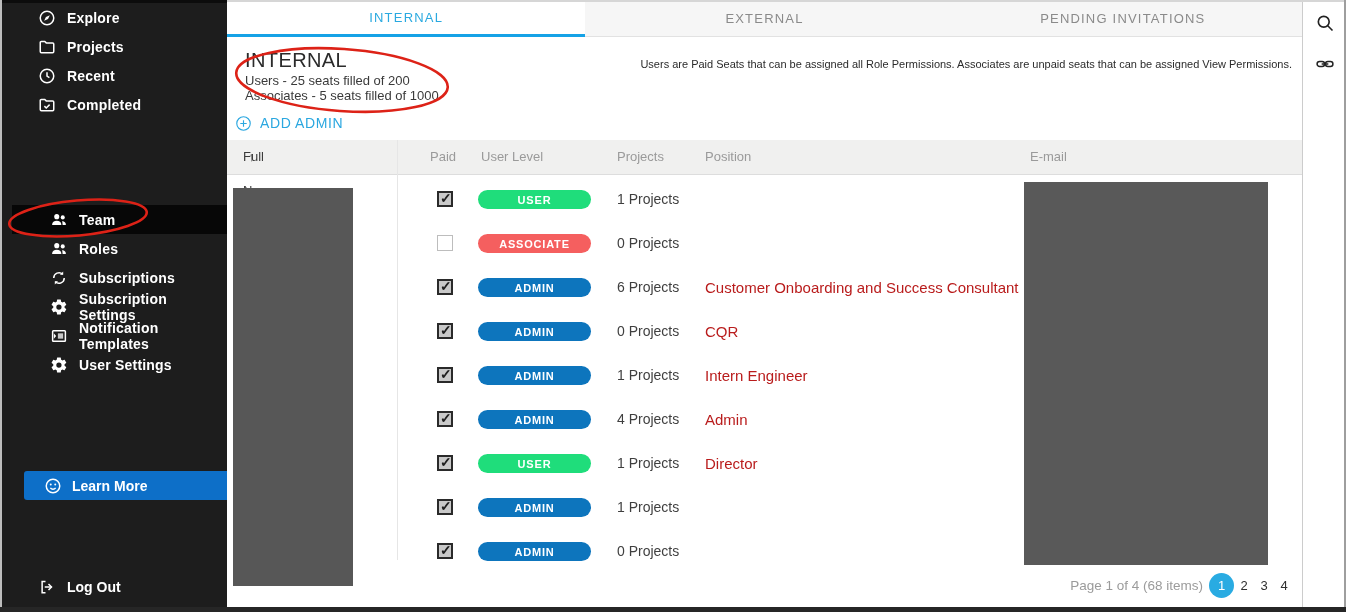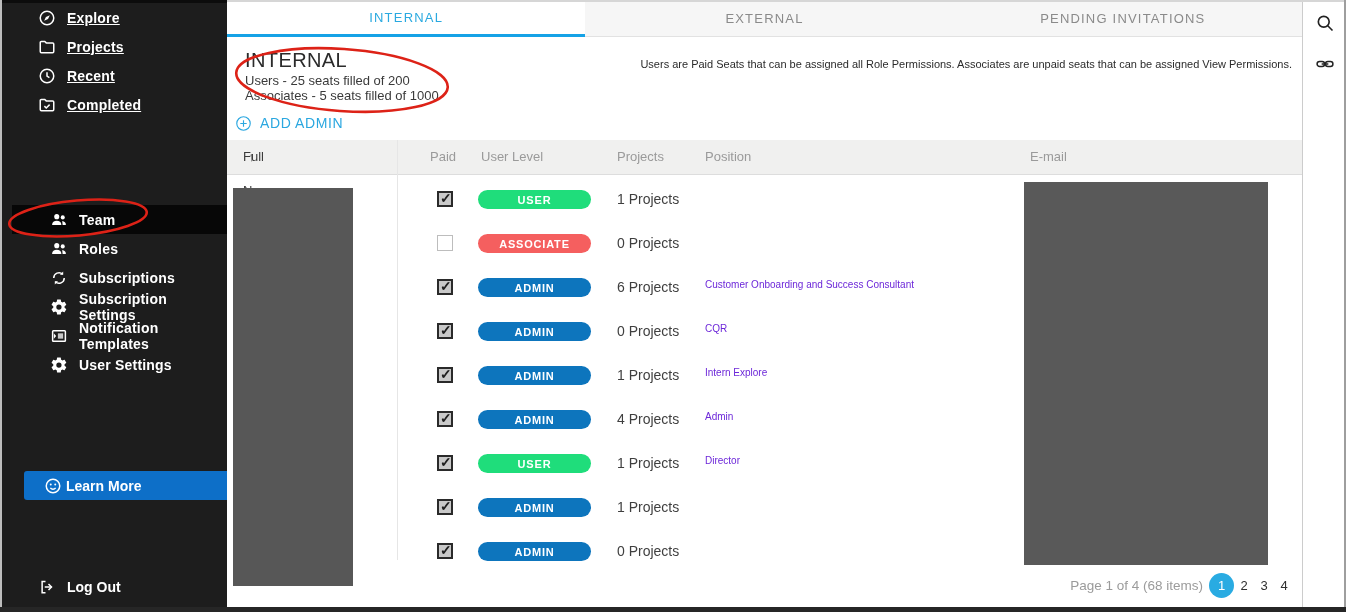--- a/index.html
+++ b/index.html
@@ -7,28 +7,28 @@
     width:1346px;height:612px;position:relative;overflow:hidden;
     font-family:"Liberation Sans",sans-serif;background:#fff;
   }
   #app{position:absolute;inset:0;}
   .icon{display:inline-flex;align-items:center;justify-content:center;flex:0 0 auto;}
   .icon svg{display:block;}
 
   
   .sidebar{position:absolute;left:0;top:0;width:227px;height:612px;background:#1d1d1d;color:#fff;z-index:2;}
   .side-group{position:absolute;left:0;right:0;}
-  .side-group.top{top:3px;text-decoration:underline;}
+  .side-group.top{top:3px;}
   .side-group.middle{top:205px;margin-left:12px;}
   .side-item{display:flex;align-items:center;height:29px;padding-left:38px;gap:11px;
     font-size:14px;font-weight:700;letter-spacing:.2px;cursor:pointer;}
   .side-item.active{background:#070707;}
   .side-item .icon{width:18px;height:18px;color:#fff;}
   .learn-more{position:absolute;left:24px;right:0;top:471px;height:29px;background:#0d6fc8;
-    border-radius:3px 0 0 3px;display:flex;align-items:center;padding-left:20px;gap:4px;
+    border-radius:3px 0 0 3px;display:flex;align-items:center;padding-left:20px;gap:10px;
     font-size:14px;font-weight:700;cursor:pointer;}
   .learn-more .icon{width:18px;height:18px;color:#fff;}
   .logout{position:absolute;left:0;right:0;top:572px;height:29px;display:flex;align-items:center;
     padding-left:38px;gap:11px;font-size:14px;font-weight:700;cursor:pointer;}
   .logout .icon{width:18px;height:18px;color:#fff;}
 
   
   .main{position:absolute;left:227px;top:0;width:1075px;height:612px;background:#fff;}
   .tabbar{position:absolute;left:0;top:0;right:0;height:37px;display:flex;background:#f6f6f6;}
   .tab{flex:1;display:flex;align-items:center;justify-content:center;box-sizing:border-box;
@@ -61,21 +61,21 @@
   .trow{position:relative;height:44px;padding-left:32px;}
   .cb{position:absolute;left:210px;top:13px;width:16px;height:16px;box-sizing:border-box;
     border:1px solid #bdbdbd;background:#fff;cursor:pointer;}
   .cb.checked{border:2px solid #2a2a2a;background:#c9c9c9;}
   .cb.checked::after{content:"\2713";position:absolute;left:1px;top:-3px;font-size:14px;
     font-weight:bold;color:#1e1e1e;}
   .badge{position:absolute;left:251px;top:12px;width:113px;height:19px;border-radius:10px;
     color:#fff;font-size:11px;font-weight:700;letter-spacing:.8px;
     display:flex;align-items:center;justify-content:center;}
   .projects{position:absolute;left:390px;top:13px;font-size:14px;color:#3f3f3f;}
-  .positiontxt{position:absolute;left:478px;top:13px;font-size:10px;color:#6d28d9;}
+  .positiontxt{position:absolute;left:478px;top:13px;font-size:15px;color:#b91c1c;}
 
   .block-left{position:absolute;left:6px;top:188px;width:120px;height:398px;background:#575757;z-index:3;}
   .block-right{position:absolute;left:797px;top:182px;width:244px;height:383px;background:#595959;z-index:3;}
 
   .pagination{position:absolute;right:8px;top:571px;height:28px;display:flex;align-items:center;gap:0;z-index:4;}
   .page-summary{color:#9b9b9b;font-size:13.5px;margin-right:6px;}
   .page-num{font-size:13px;color:#2f2f2f;min-width:20px;text-align:center;cursor:pointer;}
   .page-num.active{width:25px;height:25px;min-width:25px;border-radius:50%;background:#29abe2;color:#fff;
     display:flex;align-items:center;justify-content:center;}
 
@@ -289,21 +289,21 @@
         <div class="trow">
           <div class="cb checked"></div>
           <div class="badge" style="background:#0d75bd">ADMIN</div>
           <span class="projects">0 Projects</span>
           <span class="positiontxt">CQR</span>
         </div>
         <div class="trow">
           <div class="cb checked"></div>
           <div class="badge" style="background:#0d75bd">ADMIN</div>
           <span class="projects">1 Projects</span>
-          <span class="positiontxt">Intern Explore</span>
+          <span class="positiontxt">Intern Engineer</span>
         </div>
         <div class="trow">
           <div class="cb checked"></div>
           <div class="badge" style="background:#0d75bd">ADMIN</div>
           <span class="projects">4 Projects</span>
           <span class="positiontxt">Admin</span>
         </div>
         <div class="trow">
           <div class="cb checked"></div>
           <div class="badge" style="background:#1fdd7b">USER</div>

